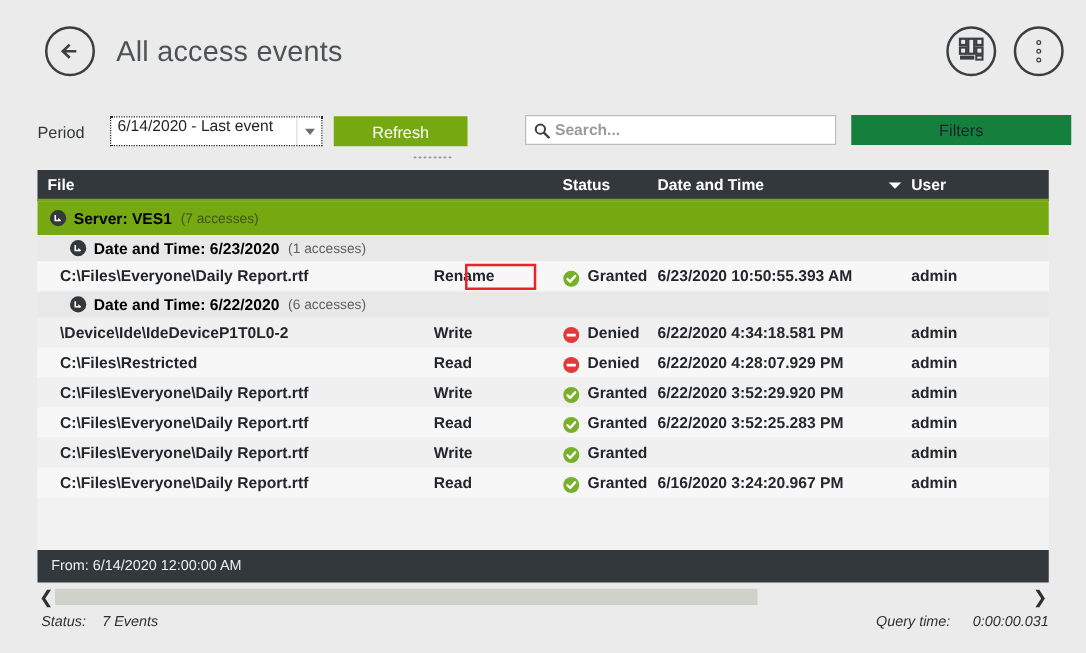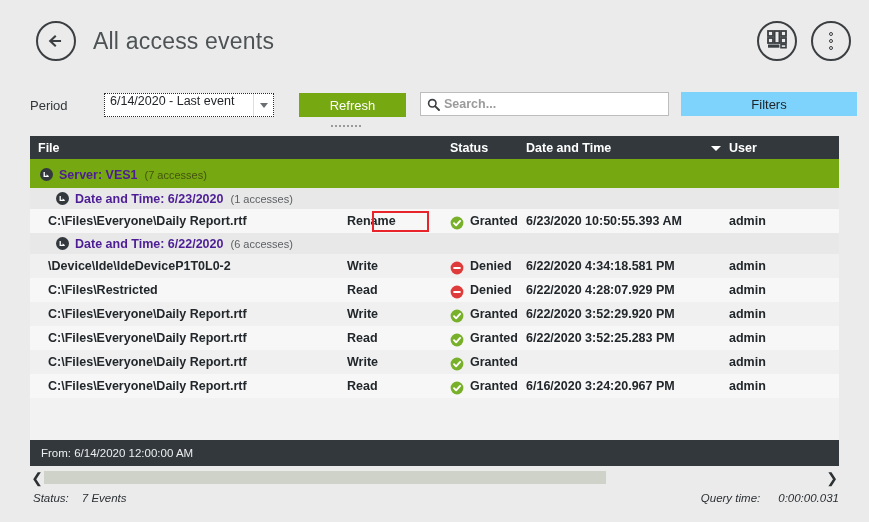--- a/index.html
+++ b/index.html
@@ -54,21 +54,21 @@
   .dot3 i {
     width: 4px; height: 4px; border-radius: 50%;
     border: 1.5px solid #3b3f42; background: transparent;
     display: block;
   }
 
   
   .toolbar {
     position: absolute; left: 30px; top: 88px;
     width: 809px; height: 34px;
-    display: flex; align-items: center; gap: 16px;
+    display: flex; align-items: center;
   }
   .period-label {
     font-size: 13px; color: #31363a;
     width: 58px;
   }
   .period-select {
     position: relative;
     width: 170px; height: 24px;
     background: #ffffff;
     border: 1px dotted #2b2b2b;
@@ -110,21 +110,21 @@
     border: 1px solid #bdbdbd;
     display: flex; align-items: center;
     cursor: text;
     font-weight: bold;
   }
   .search-box .sicon { margin-left: 6px; margin-right: 4px; display: flex; }
   .search-box .sph { font-size: 12.5px; color: #9b9b9b; }
   .filters-btn {
     position: absolute; left: 651px; top: 4px;
     width: 176px; height: 24px;
-    background: #7dd3fc;
+    background: #15803d;
     border: none;
     font-size: 13px; color: #1e2226;
     display: flex; align-items: center; justify-content: center;
     cursor: pointer;
     font-family: "Liberation Sans", sans-serif;
   }
   .drag-dots {
     position: absolute; left: 330px; top: 124px;
     width: 32px; height: 3px;
     background-image: radial-gradient(circle, #9a9a9a 0.8px, transparent 0.9px);
@@ -181,21 +181,21 @@
   }
   .grp-icon {
     width: 13px; height: 13px;
     border-radius: 50%;
     background: #33383c;
     display: flex; align-items: center; justify-content: center;
     margin-right: 6px;
     flex: none;
   }
   .grp-title {
-    font-size: 12.5px; font-weight: bold; color: #4c1d95;
+    font-size: 12.5px; font-weight: bold; color: #000000;
     white-space: nowrap;
   }
   .grp-count {
     font-size: 11px; color: #5d6164;
     margin-left: 7px; white-space: nowrap;
   }
   .group-server .grp-count { color: #44550d; }
 
   .row {
     height: 24px;

